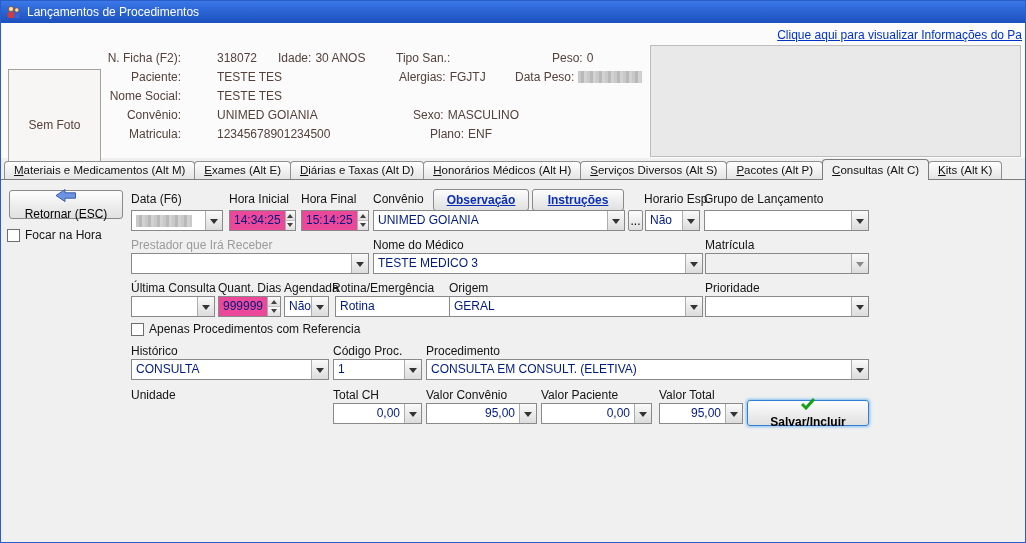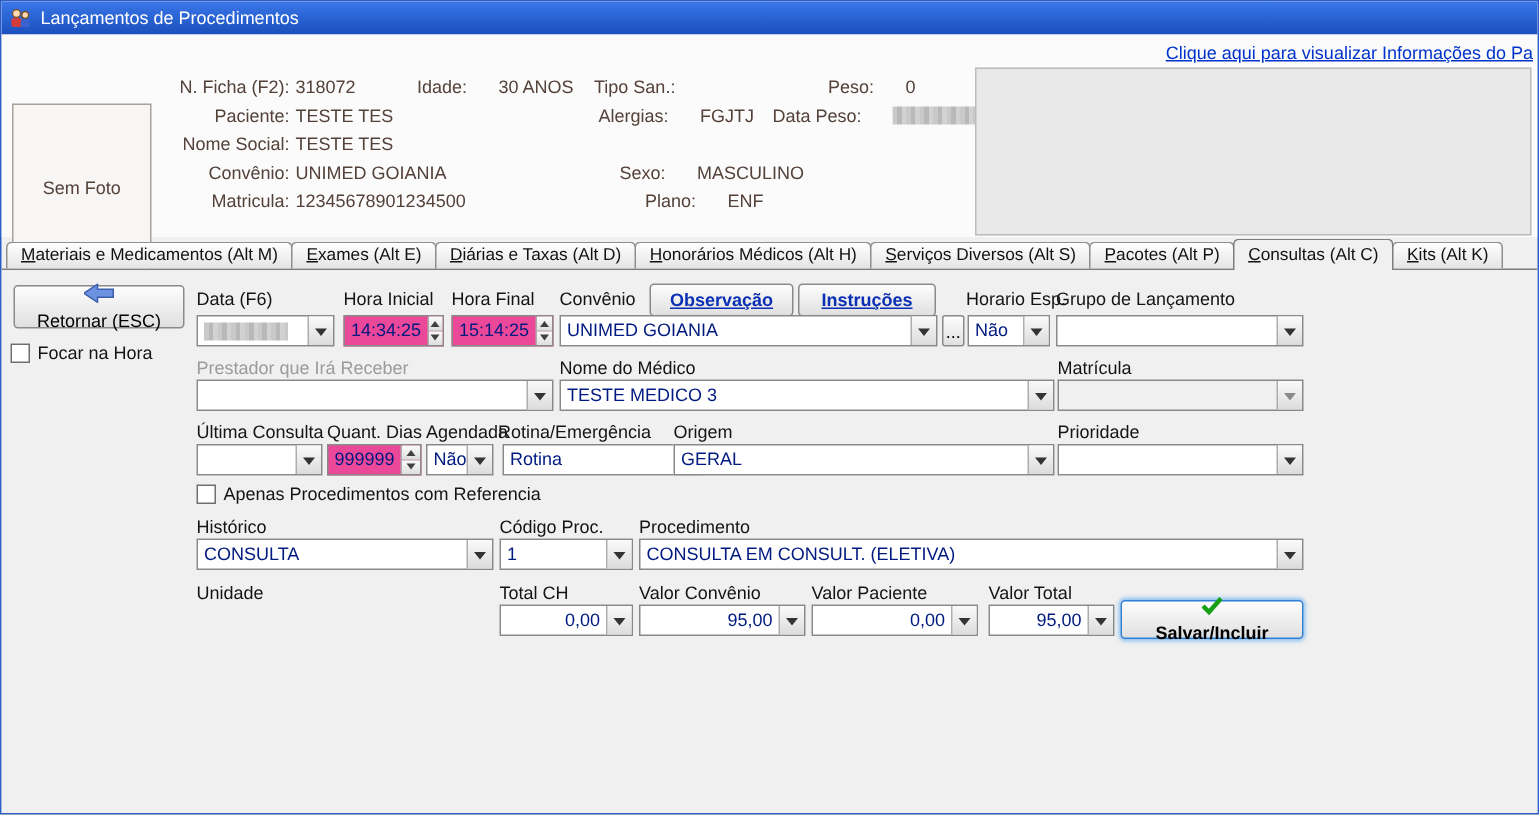--- a/index.html
+++ b/index.html
@@ -15,23 +15,23 @@
 
   
   #topband{ position:absolute; left:0; top:22px; width:1024px; height:135px; background:#fbfbfb; }
   #infolink{ position:absolute; top:27px; right:3px; font-size:12px; color:#0033cc;
     text-decoration:underline; white-space:nowrap; cursor:pointer; }
 
   #photobox{ position:absolute; left:7px; top:44px; width:93px; height:112px;
     background:#f7f6f4; border:1px solid #a8a29c; display:flex; align-items:center;
     justify-content:center; font-size:12px; color:#54413a;margin-top:24px; }
 
-  .prow{ position:absolute; left:100px; display:flex; font-size:12px; color:#54413a; white-space:nowrap; }
+  .prow{ position:absolute; left:88px; display:flex; font-size:12px; color:#54413a; white-space:nowrap;gap:32px; }
   .plbl{ width:92px; text-align:right; margin-right:4px; }
-  .pitem{ position:absolute; display:flex; gap:21px; font-size:12px; color:#54413a; white-space:nowrap; }
+  .pitem{ position:absolute; display:flex; gap:4px; font-size:12px; color:#54413a; white-space:nowrap; }
 
   #graypanel{ position:absolute; left:649px; top:44px; width:371px; height:112px;
     background:#e9e9e9; border:1px solid #bcbcbc; }
 
   
   #tabstrip{ position:absolute; left:3px; top:157px; height:22px; display:flex;
     align-items:flex-end; z-index:4;justify-content:space-between; }
   .tab{ height:18px; margin-bottom:1px; line-height:17px; padding:0 9px; font-size:11.5px;
     background:linear-gradient(#ffffff,#e4e4e4); border:1px solid #8f8f8f; border-bottom:none;
     border-radius:4px 4px 0 0; margin-right:-1px; white-space:nowrap; color:#111; cursor:pointer; }

